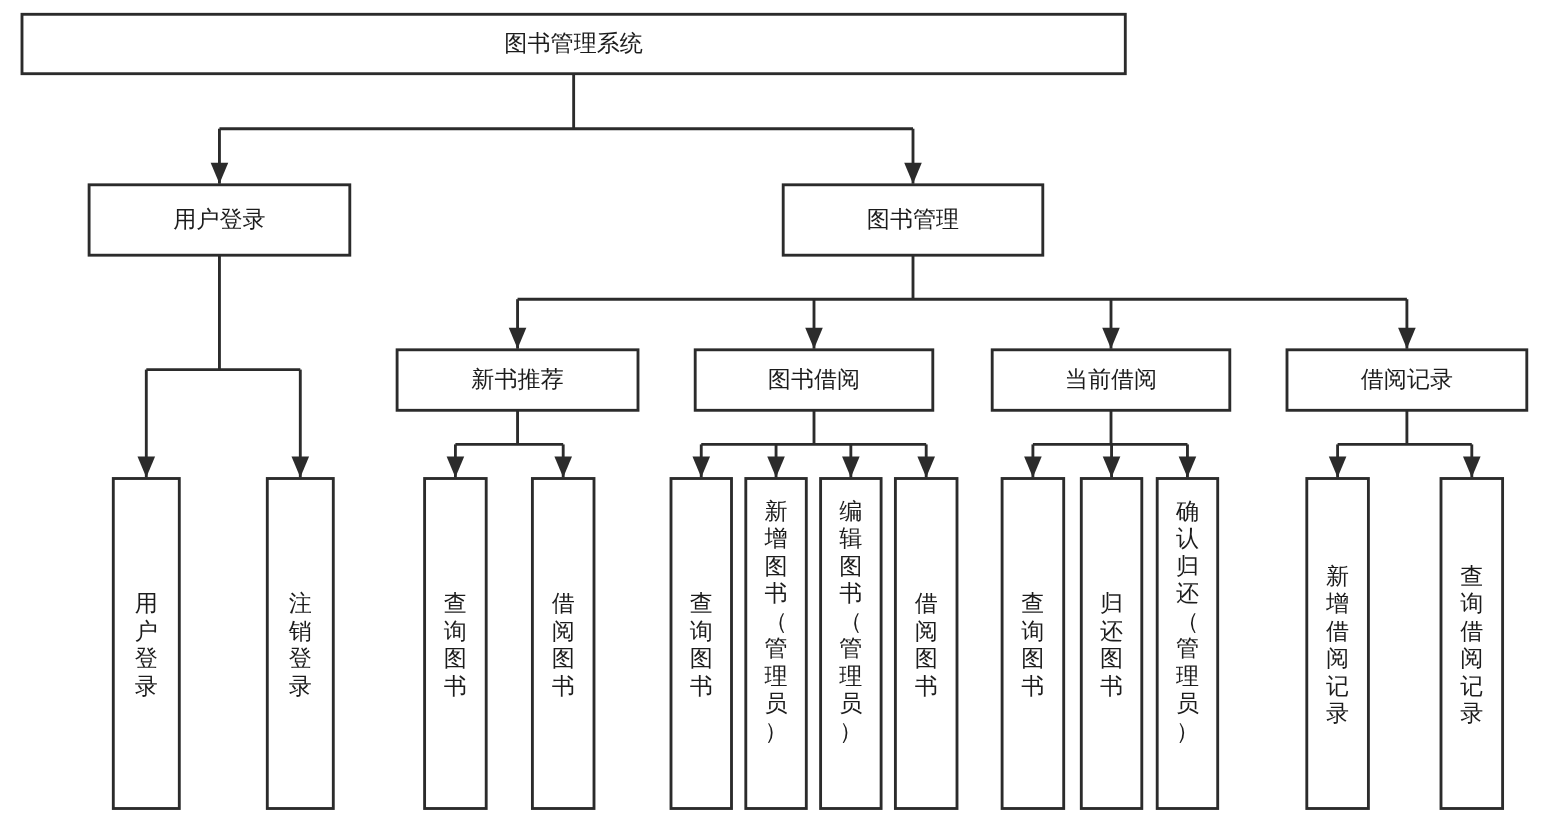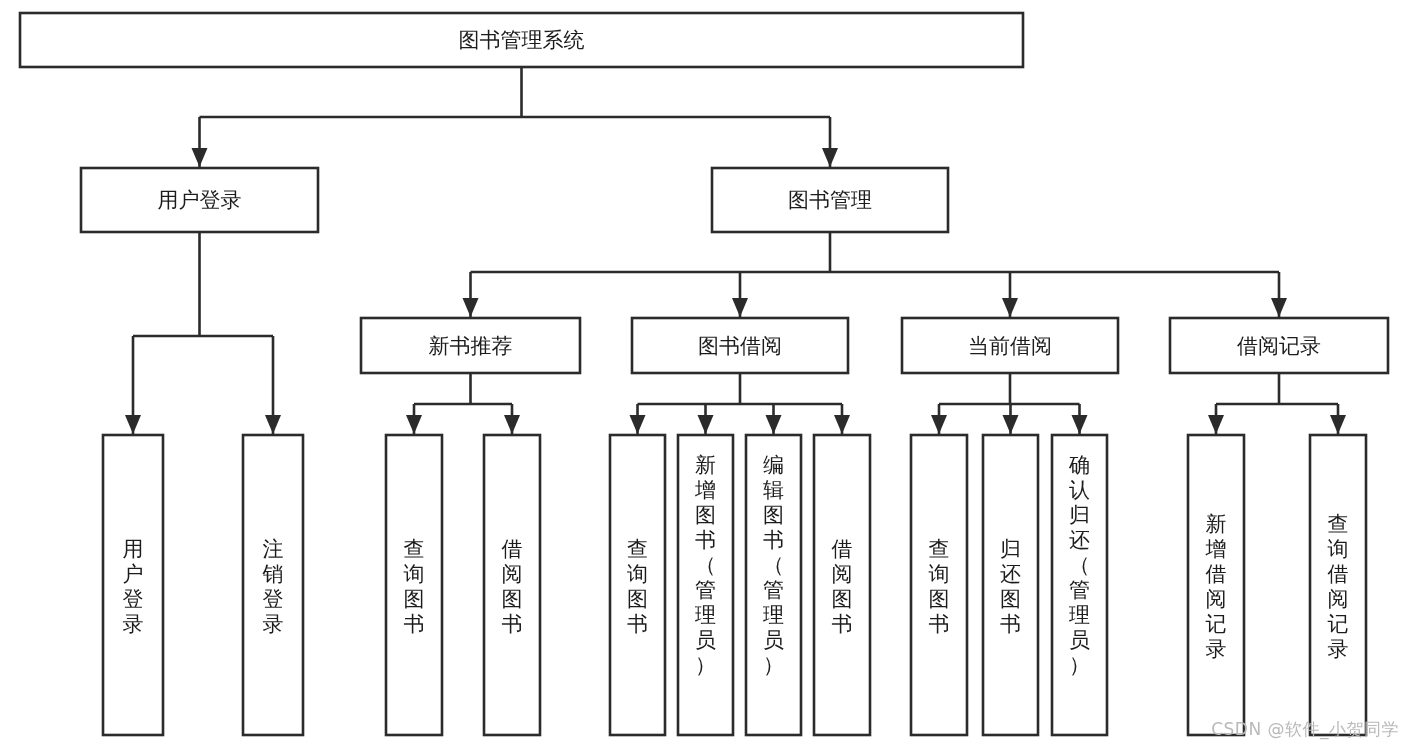--- a/index.html
+++ b/index.html
@@ -204,14 +204,13 @@
           <rect x="1188" y="435" width="56" height="300" class="node-rect"></rect>
           <text x="1216" class="node-label label-v"><tspan x="1216" y="524.5">新</tspan><tspan x="1216" y="549.5">增</tspan><tspan x="1216" y="574.5">借</tspan><tspan x="1216" y="599.5">阅</tspan><tspan x="1216" y="624.5">记</tspan><tspan x="1216" y="649.5">录</tspan></text>
         </g>
         <g>
           <rect x="1310" y="435" width="56" height="300" class="node-rect"></rect>
           <text x="1338" class="node-label label-v"><tspan x="1338" y="524.5">查</tspan><tspan x="1338" y="549.5">询</tspan><tspan x="1338" y="574.5">借</tspan><tspan x="1338" y="599.5">阅</tspan><tspan x="1338" y="624.5">记</tspan><tspan x="1338" y="649.5">录</tspan></text>
         </g>
       </g>
   </svg>
 
-  <div class="watermark">CSDN @软件_小贺同学</div>
 </div>
 
 </body></html>

